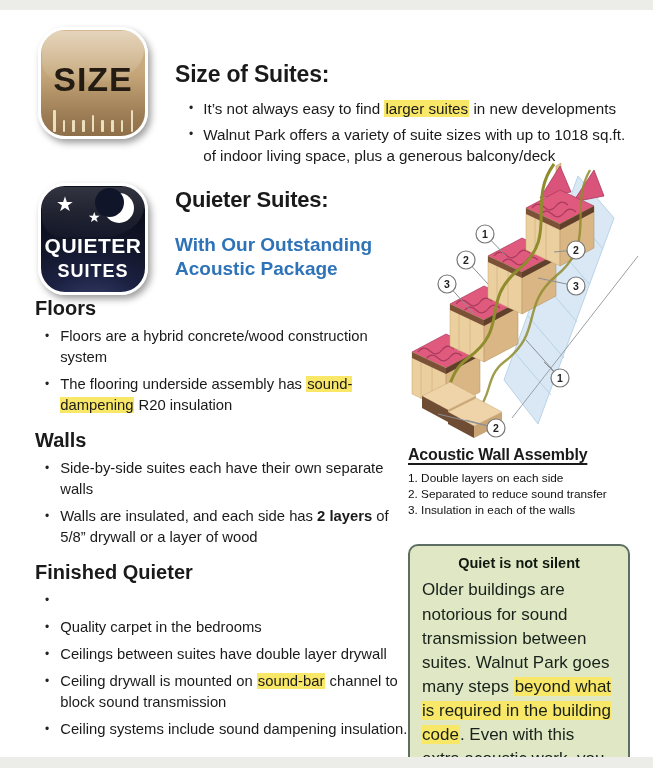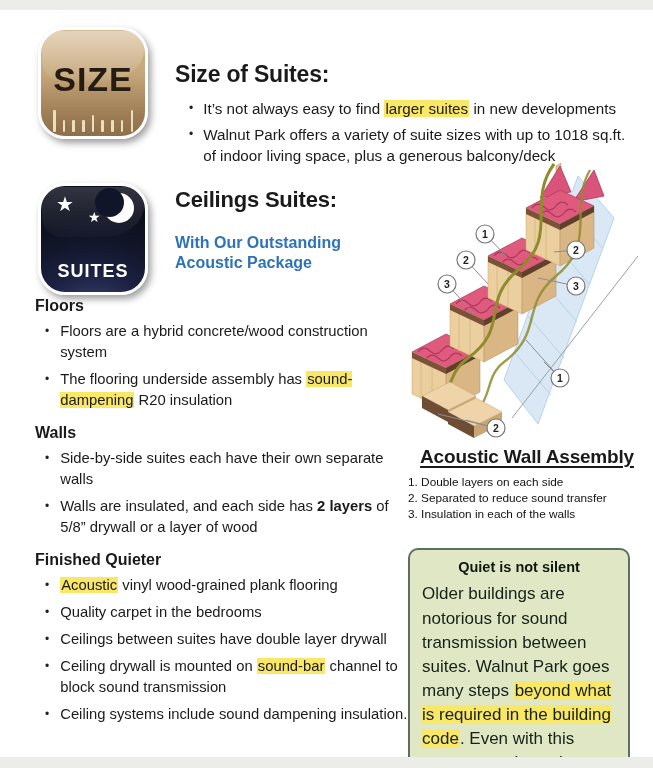--- a/index.html
+++ b/index.html
@@ -59,34 +59,34 @@
   
   .size-row{position:absolute;left:38px;top:27px;display:flex;gap:27px;}
   .size-content{padding-top:2px;width:452px;margin-top:32px;}
   h1{font-size:23px;font-weight:800;margin:0 0 10px;letter-spacing:-.2px;}
   .bullets{list-style:none;margin:0;padding:0 0 0 14px;font-size:15.2px;line-height:1.42;}
   .bullets li{display:flex;gap:10px;margin-bottom:4px;}
   .dot{flex:0 0 auto;font-size:12px;line-height:1.75;color:#222;}
 
   .quieter-row{position:absolute;left:38px;top:183px;display:flex;gap:27px;}
   .q-title{font-size:22px;font-weight:800;margin:4px 0 20px;}
-  .q-sub{font-size:16px;font-weight:800;color:var(--accent);line-height:1.28;}
+  .q-sub{font-size:19px;font-weight:800;color:var(--accent);line-height:1.28;}
 
   
   .left-col{position:absolute;left:35px;top:297px;width:380px;}
-  .left-col h4{font-size:16px;font-weight:800;margin:13px 0 6px;}
+  .left-col h4{font-size:20px;font-weight:800;margin:13px 0 6px;}
   .left-col h4:first-child{margin-top:0;}
   .left-col .bullets{padding-left:10px;font-size:14.8px;}
   .left-col .bullets li{gap:11px;margin-bottom:6px;}
 
   
   .right-col{position:absolute;left:408px;top:162px;width:238px;}
   .assembly-title{
-    font-size:19px;font-weight:800;margin:2px 0 7px;letter-spacing:-.2px;
-    text-decoration:underline;text-decoration-thickness:2px;text-underline-offset:3px;text-align:center;
+    font-size:16px;font-weight:800;margin:2px 0 7px;letter-spacing:-.2px;
+    text-decoration:underline;text-decoration-thickness:2px;text-underline-offset:3px;
   }
   .assembly-list{margin:0;padding:0;list-style:none;font-size:11.8px;line-height:1.34;color:#111;}
   .green-box{
     margin-top:26px;width:222px;border:2px solid var(--boxborder);border-radius:10px;
     background:var(--boxbg);padding:9px 12px 24px;color:#17211a;
   }
   .green-box h5{margin:0 0 7px;font-size:14.5px;font-weight:800;text-align:center;color:#101810;}
   .green-box p{margin:0;font-size:17px;line-height:1.42;}
 </style>
 </head>
@@ -129,24 +129,25 @@
   <div class="quieter-row">
     <div class="badge quieter-badge">
       <div class="gloss" style="background:linear-gradient(180deg,rgba(255,255,255,.16),rgba(255,255,255,.02));"></div>
       <span class="star s1">★</span>
       <span class="star s2">★</span>
       <span class="star s3">★</span>
       <div class="moon">
         <div class="full"></div>
         <div class="bite"></div>
       </div>
+      <div class="label1">QUIETER</div>
       <div class="label2">SUITES</div>
     </div>
     <div>
-      <h1 class="q-title">Ceilings Suites:</h1>
+      <h1 class="q-title">Quieter Suites:</h1>
       <div class="q-sub">
         <div>With Our Outstanding</div>
         <div>Acoustic Package</div>
       </div>
     </div>
   </div>
 
   <div class="left-col">
       <h4>Floors</h4>
       <ul class="bullets">
@@ -167,21 +168,20 @@
         </li>
         <li>
           <span class="dot">•</span>
           <span>Walls are insulated, and each side has <strong>2 layers</strong> of 5/8” drywall or a layer of wood</span>
         </li>
       </ul>
       <h4>Finished Quieter</h4>
       <ul class="bullets">
         <li>
           <span class="dot">•</span>
-          <span><mark>Acoustic</mark> vinyl wood-grained plank flooring</span>
         </li>
         <li>
           <span class="dot">•</span>
           <span>Quality carpet in the bedrooms</span>
         </li>
       </ul>
       <ul class="bullets">
         <li>
           <span class="dot">•</span>
           <span>Ceilings between suites have double layer drywall</span>

